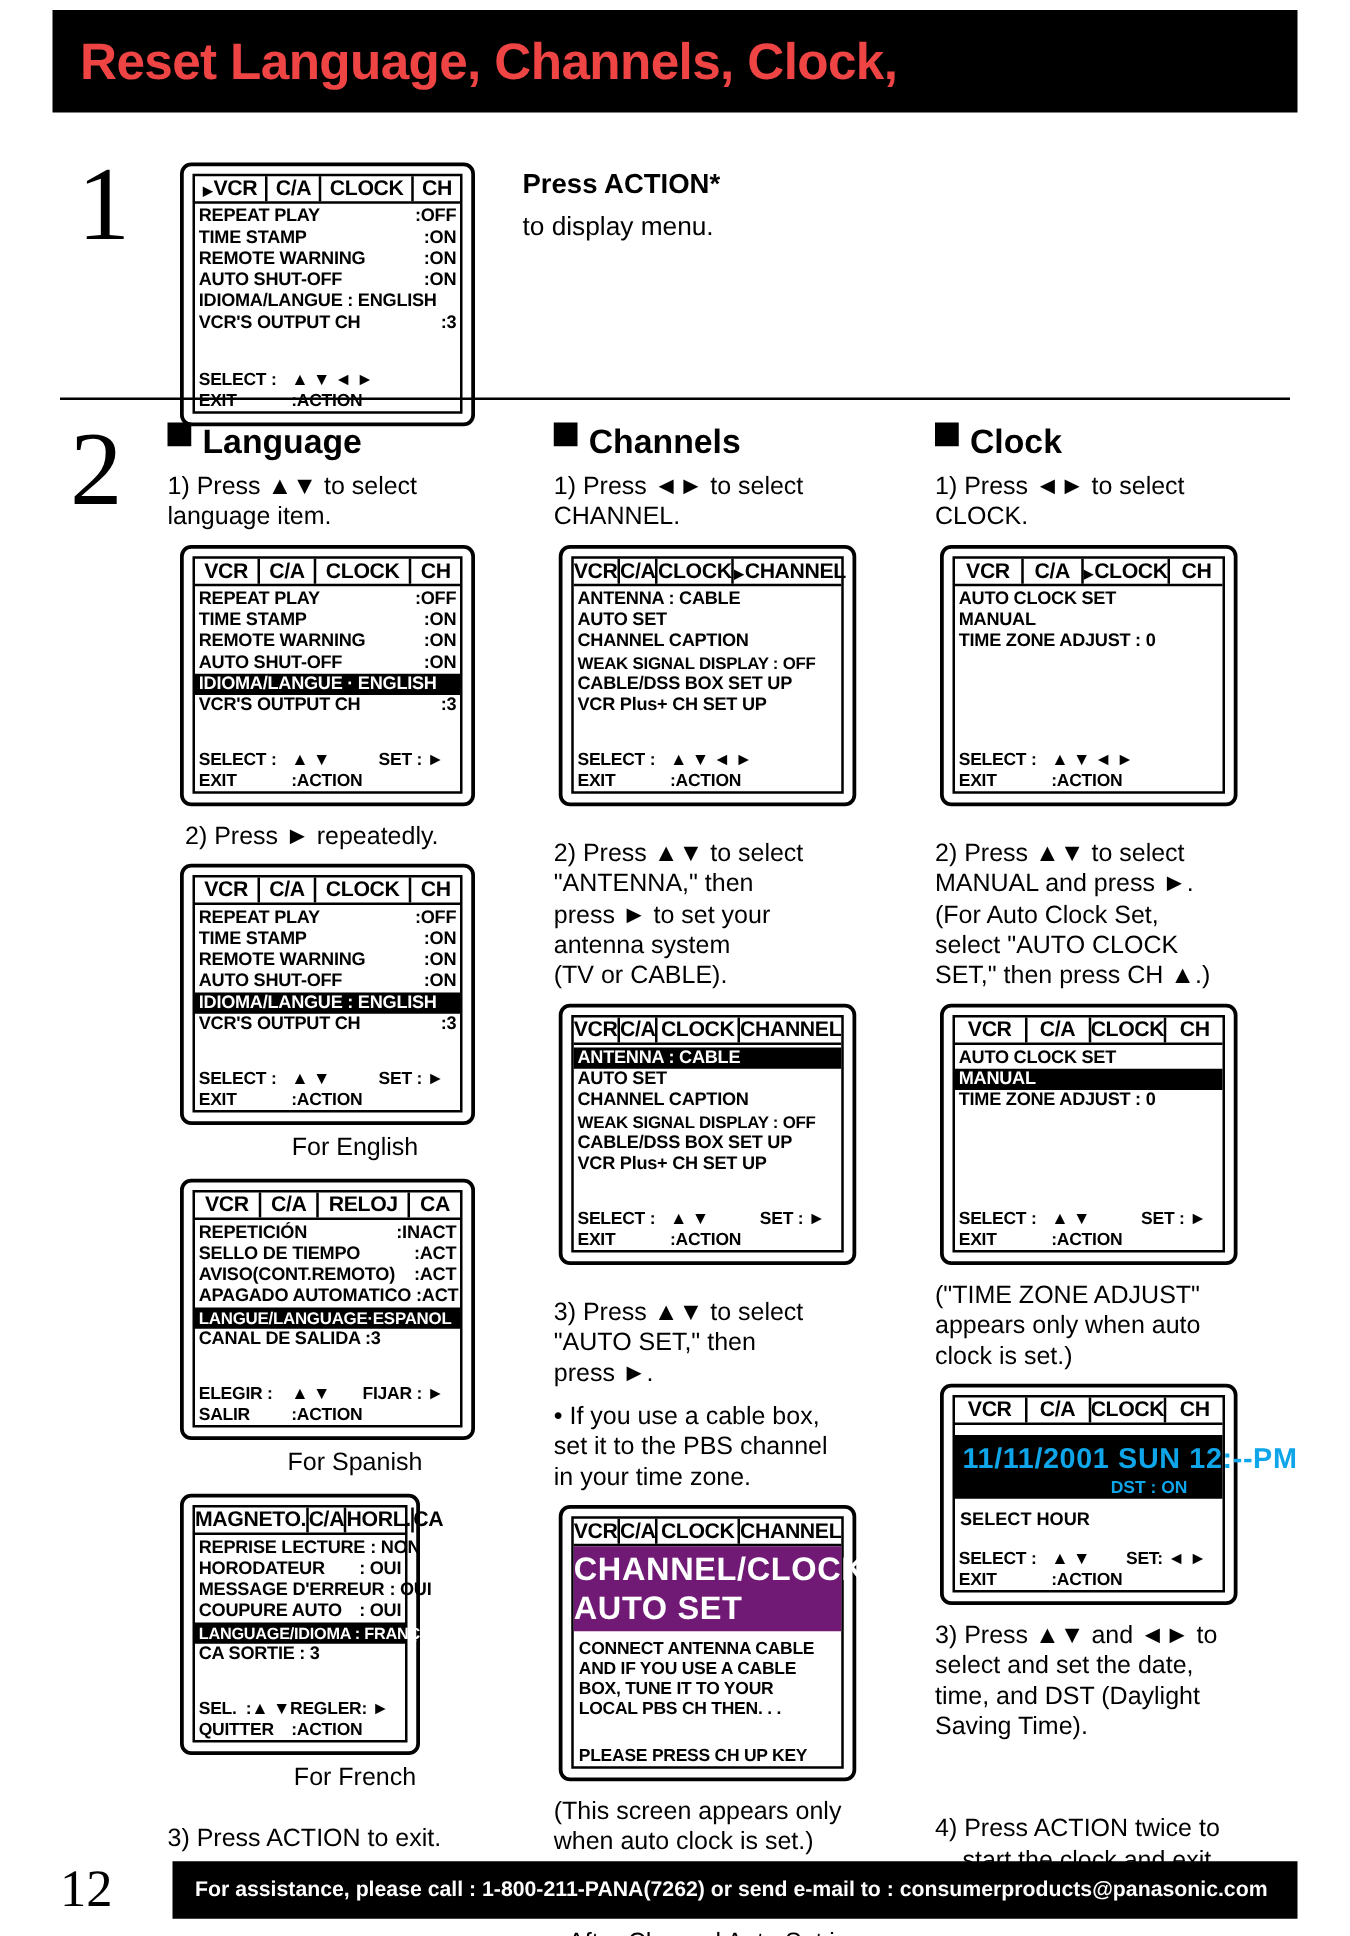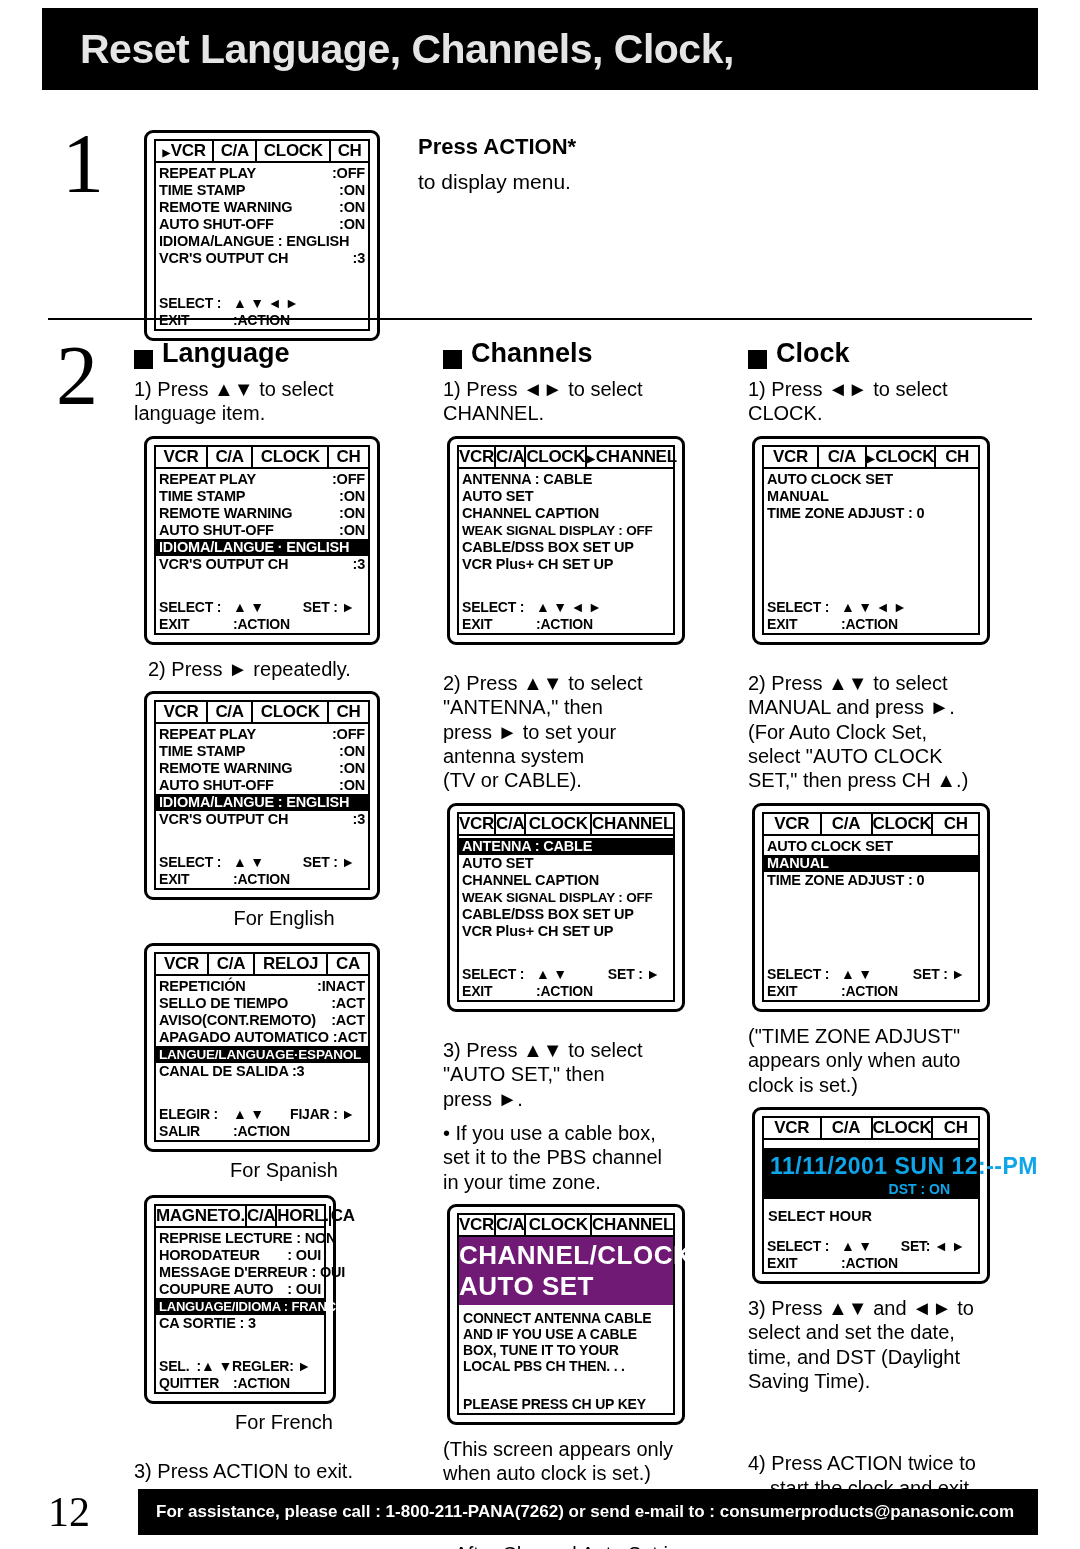--- a/index.html
+++ b/index.html
@@ -13,25 +13,25 @@
   }
 
   
   .page-header {
     position: absolute; left: 42px; top: 8px;
     width: 996px; height: 82px;
     background: #000;
     display: flex; align-items: center;
   }
   .page-header h1 {
-    color: #e5e5e5;
+    color: #ef4444;
     font-size: 41px;
     font-weight: bold;
     letter-spacing: -0.5px;
-    padding-left: 38px;
+    padding-left: 22px;
     white-space: nowrap;
   }
 
   
   .step1 {
     position: absolute; left: 48px; top: 112px;
     width: 984px; height: 190px;
   }
   .bignum {
     font-family: "Liberation Serif", serif;
@@ -55,21 +55,21 @@
   .columns {
     position: absolute; left: 48px; top: 338px;
     width: 990px; height: 1120px;
   }
   .col { position: absolute; top: 0; }
   .col-lang { left: 86px; width: 300px; }
   .col-chan { left: 395px; width: 300px; }
   .col-clock { left: 700px; width: 295px; }
 
   .col-title {
-    display: flex; align-items: flex-end;
+    display: flex; align-items: flex-start;
     font-size: 27px; font-weight: bold;
     margin-bottom: 8px;
   }
   .sqbullet {
     display: inline-block;
     width: 19px; height: 19px;
     background: #000;
     margin-right: 9px;
   }
   .step-p {

